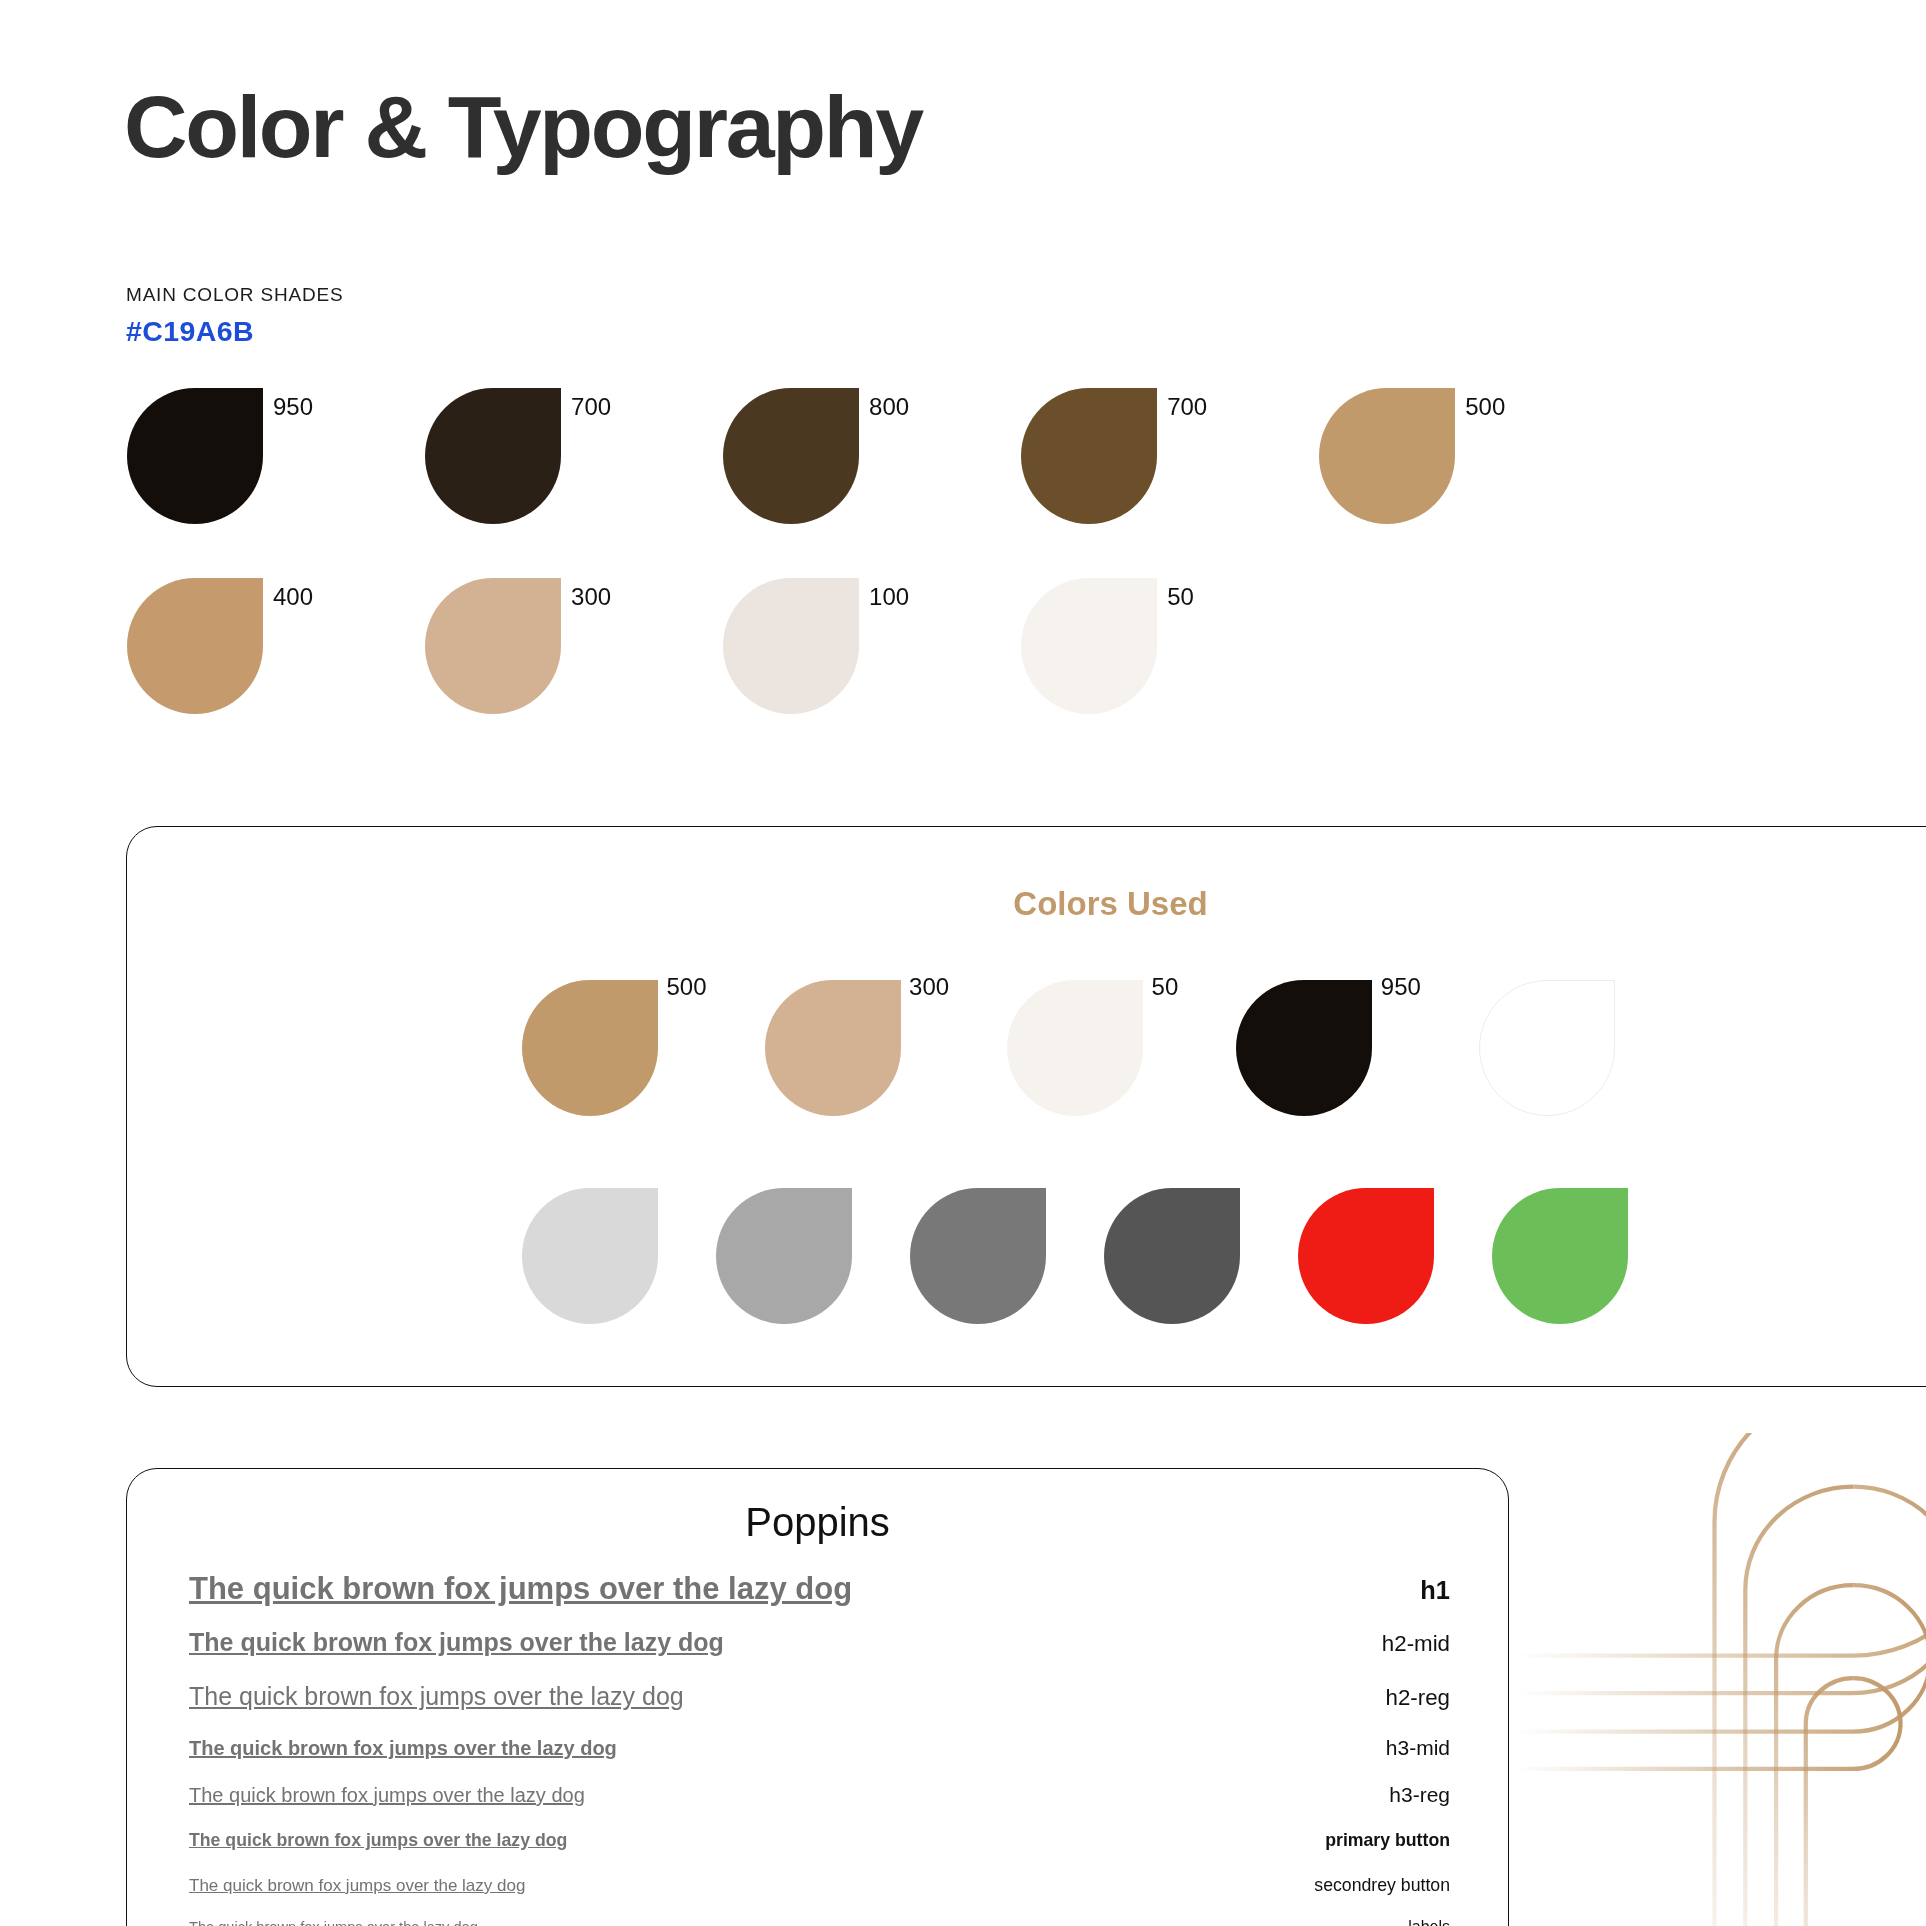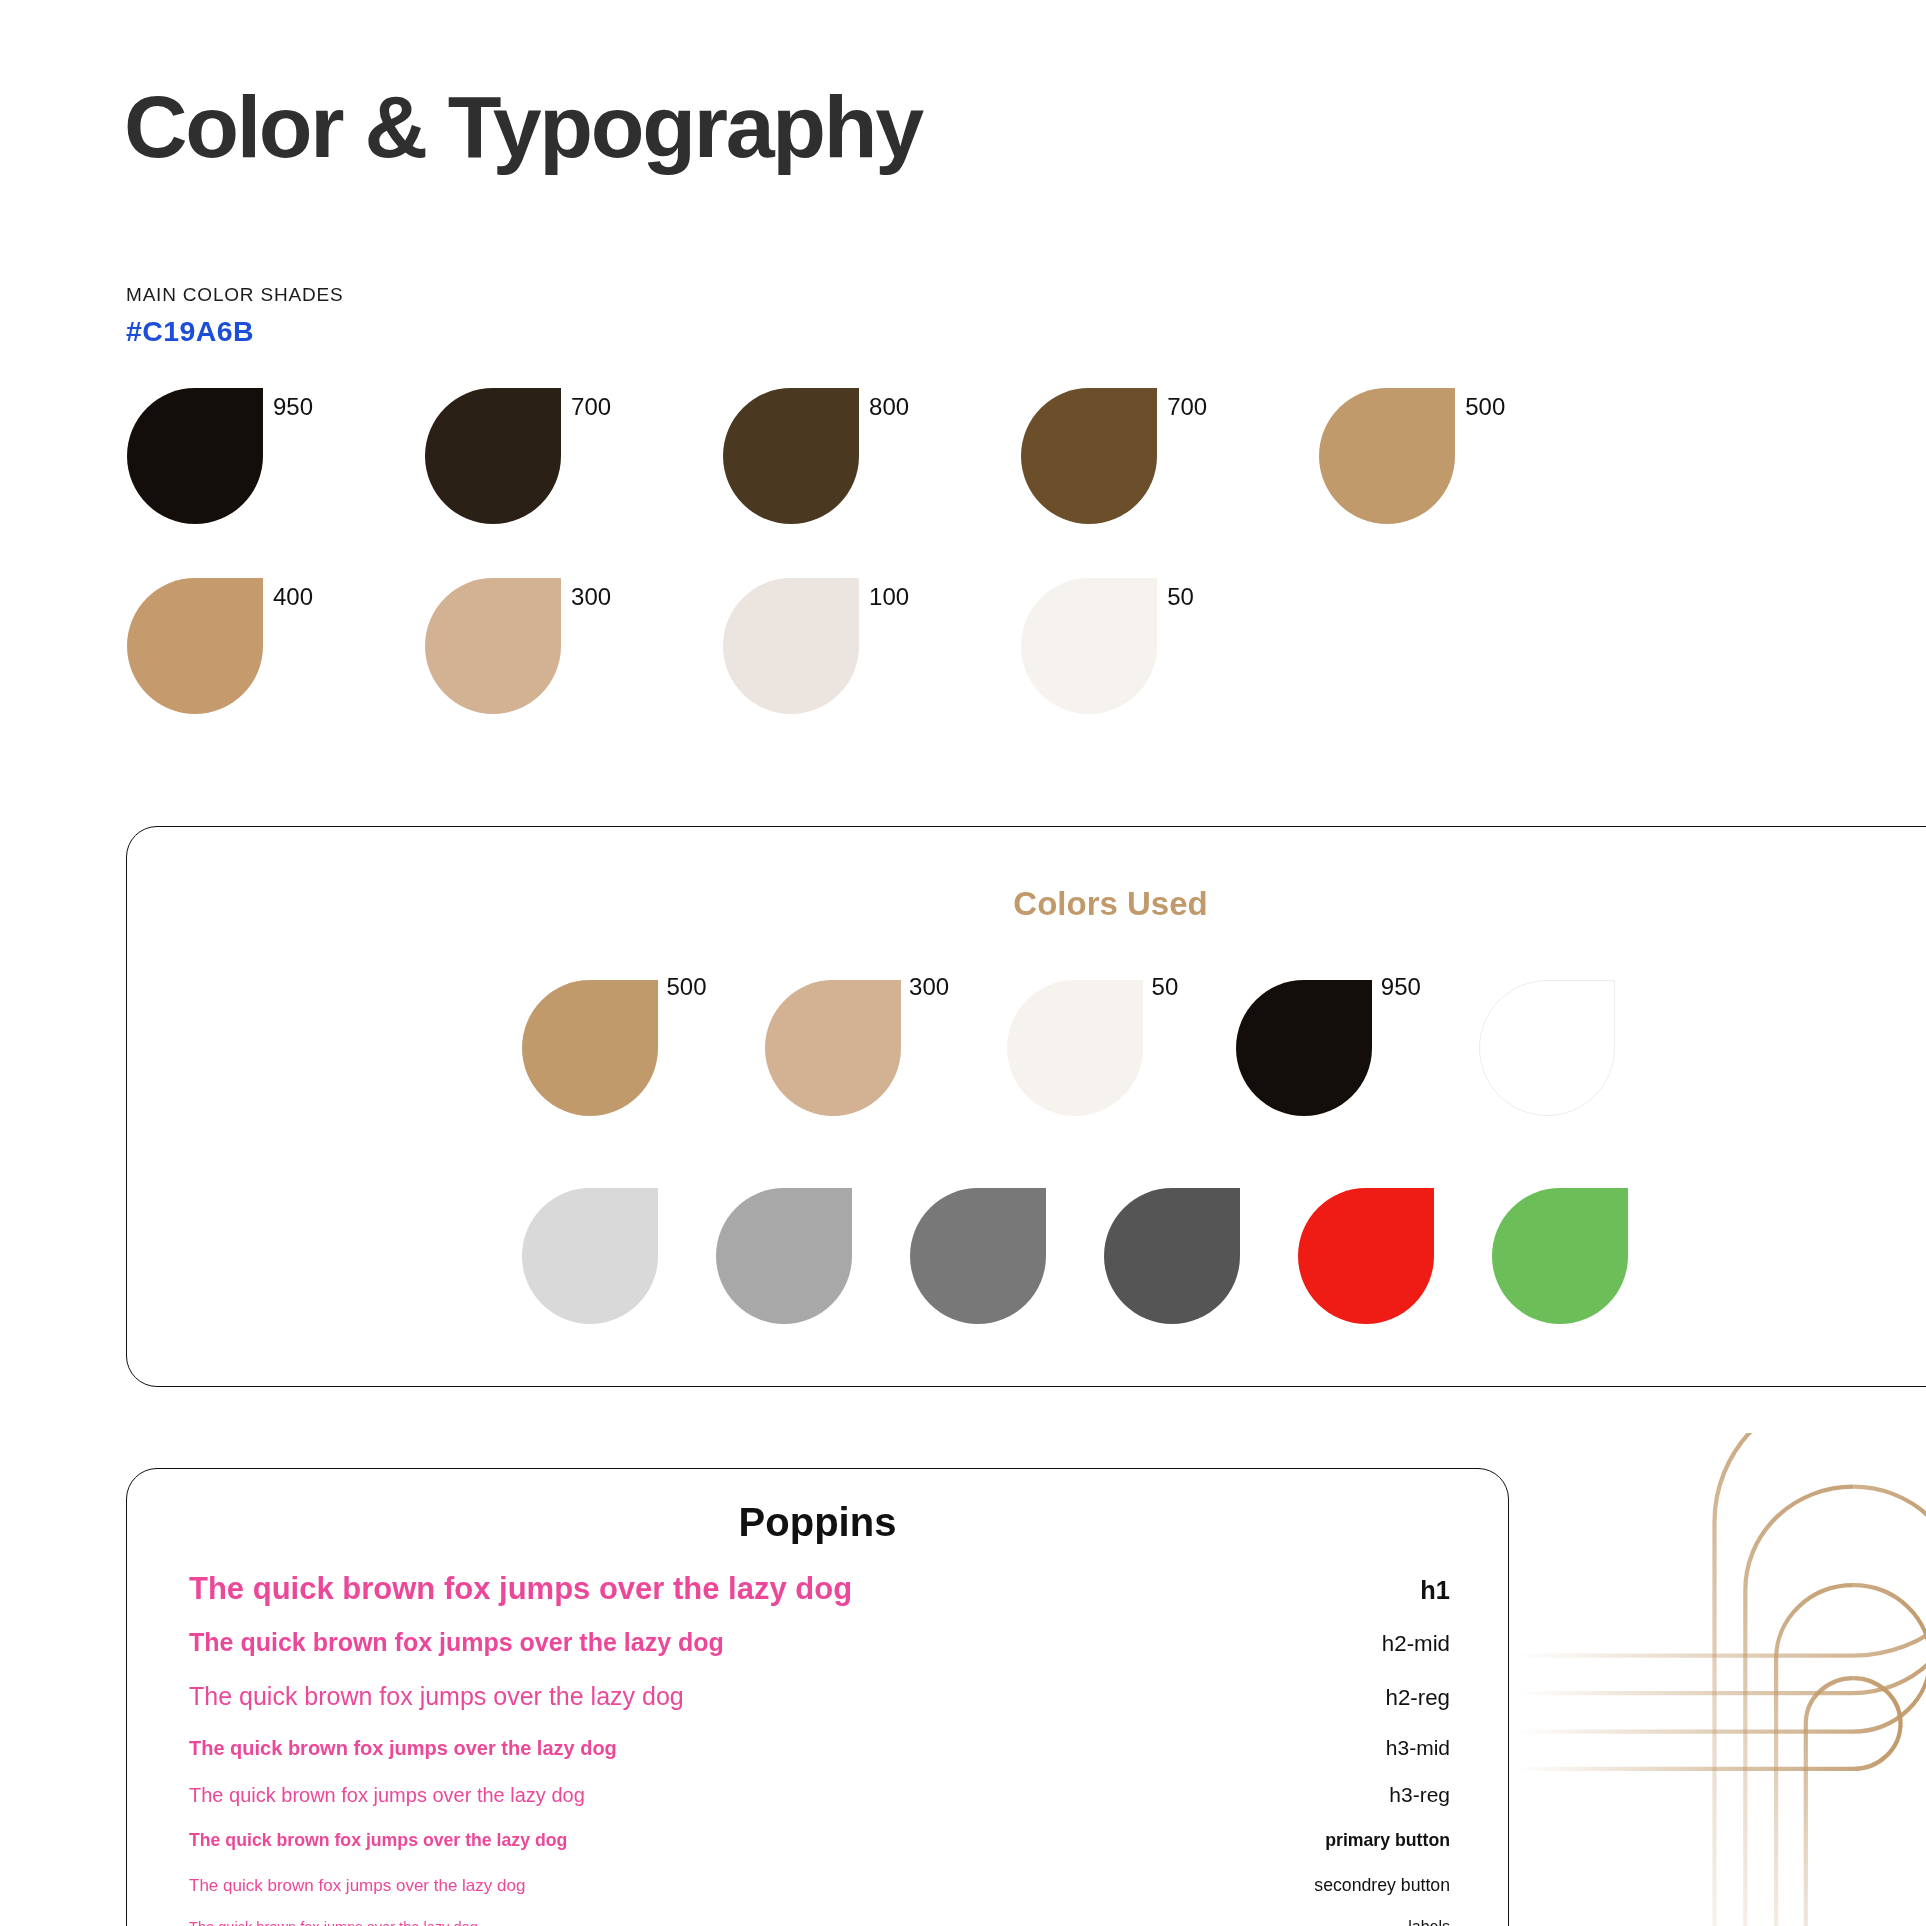--- a/index.html
+++ b/index.html
@@ -144,36 +144,36 @@
     width: 1383px;
     height: 613px;
   }
   .type-title {
     position: absolute;
     left: 0;
     right: 0;
     top: 31px;
     text-align: center;
     font-size: 40px;
-    font-weight: 700;
+    font-weight: 400;
     color: #111111;
   }
   .type-list {
     position: absolute;
     left: 62px;
     right: 58px;
     top: 102px;
   }
   .type-row {
     display: flex;
     align-items: baseline;
     justify-content: space-between;
     width: 100%;
   }
-  .type-sample { color: #ec4899; white-space: nowrap; }
+  .type-sample { color: #737373; white-space: nowrap; text-decoration: underline; }
   .type-name   { color: #111111; white-space: nowrap; text-align: left; }
 
   .row-h1   { height: 57px; }
   .row-h1   .type-sample { font-size: 31px;  font-weight: 700; }
   .row-h1   .type-name   { font-size: 25.4px;  font-weight: 700; }
 
   .row-h2mid { height: 54px; }
   .row-h2mid .type-sample { font-size: 25px; font-weight: 700; }
   .row-h2mid .type-name   { font-size: 22.3px; font-weight: 400; }
 

